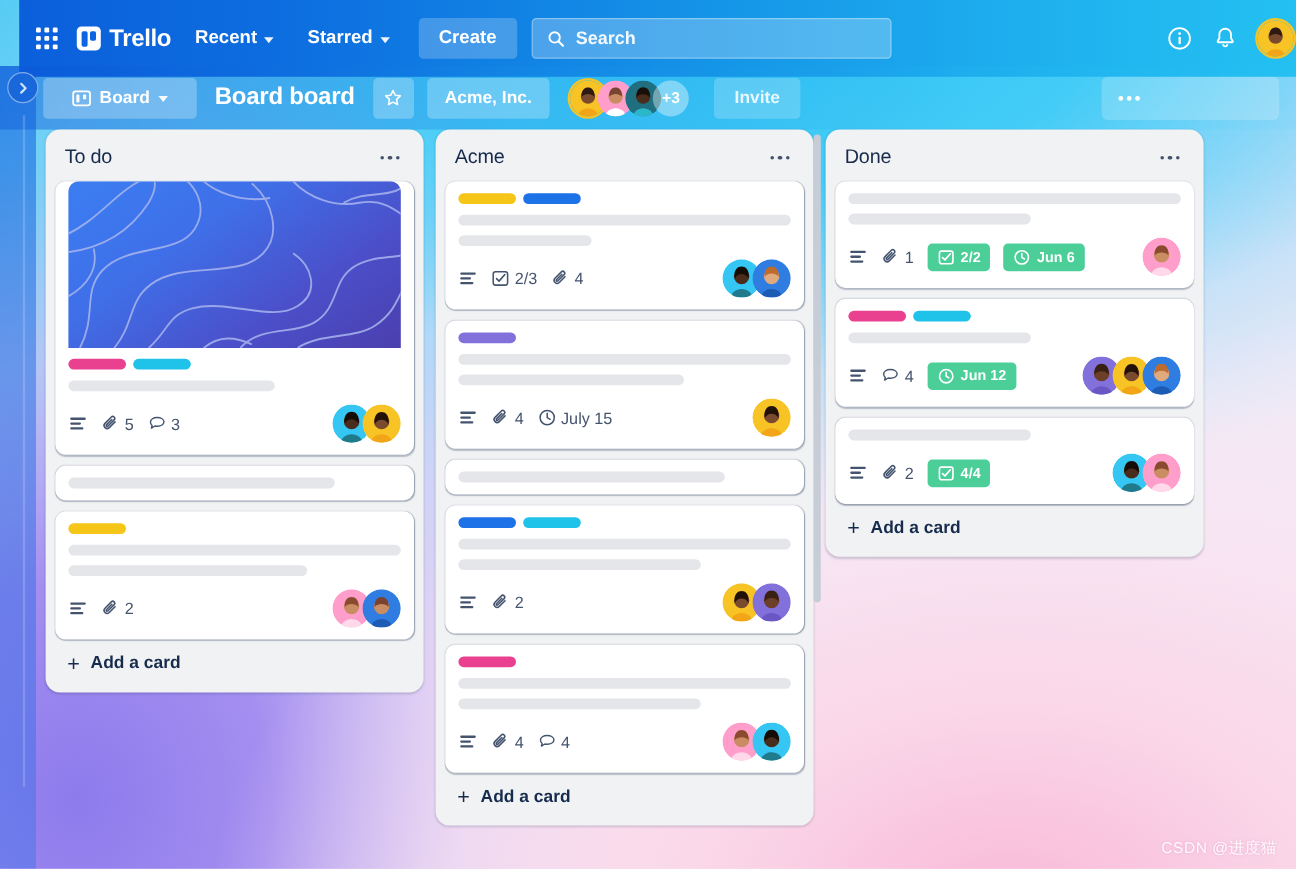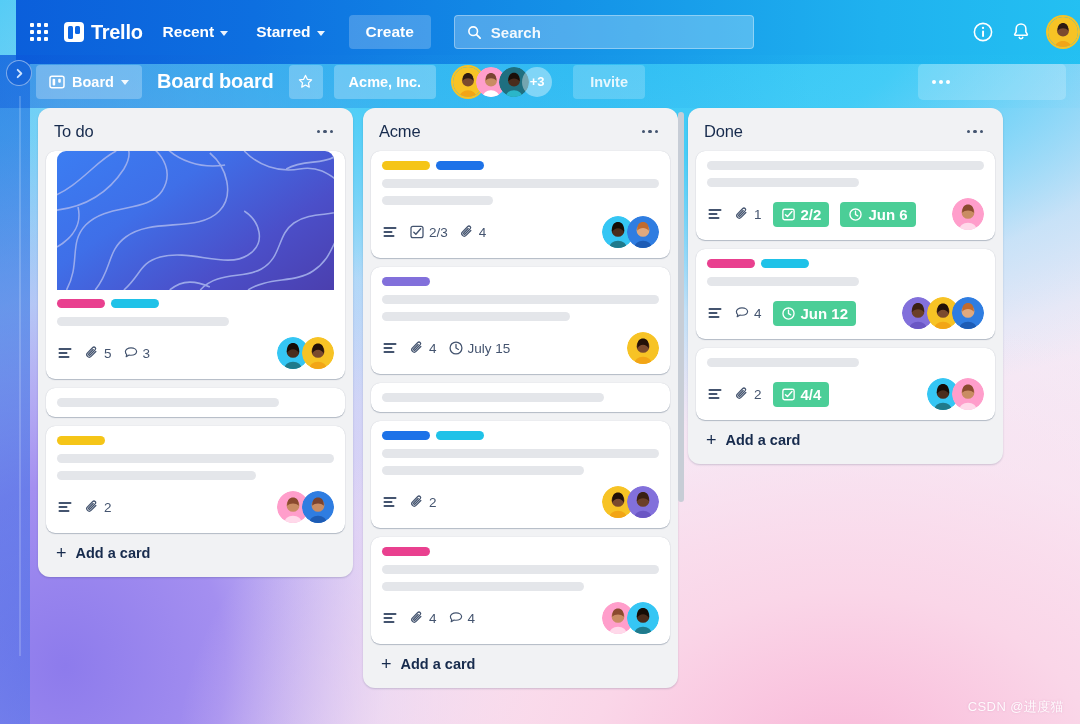--- a/index.html
+++ b/index.html
@@ -31,35 +31,35 @@
   .brand-mark::before { content:""; position:absolute; left:3.5px; top:3.5px; width:5px; height:13px; background:#0c66e4; border-radius:1.5px; }
   .brand-mark::after { content:""; position:absolute; left:11px; top:3.5px; width:5px; height:8px; background:#0c66e4; border-radius:1.5px; }
   .brand-name { color:#fff; font-size:20px; font-weight:700; letter-spacing:-0.3px; }
   .nav-item { color:#ffffff; font-size:15.5px; font-weight:600; display:flex; align-items:center; gap:6px;
     padding: 6px 8px; border-radius:4px; cursor:pointer; white-space:nowrap; }
   .caret { width:0;height:0;border-left:4.5px solid transparent;border-right:4.5px solid transparent;
     border-top:5px solid rgba(255,255,255,0.92); margin-top:2px;}
   .create-btn { background: rgba(255,255,255,0.22); color:#fff; font-size:15.5px; font-weight:700;
     padding: 8px 17px; border-radius:4px; cursor:pointer; margin-left:4px; }
   .searchbox { flex: 0 0 300px; height:34px; background: rgba(255,255,255,0.25); border:1px solid rgba(255,255,255,0.35);
-    border-radius:4px; display:flex; align-items:center; gap:9px; padding:0 12px; margin-left:11px; cursor:text; }
+    border-radius:4px; display:flex; align-items:center; gap:9px; padding:0 12px; margin-left:0; cursor:text; }
   .search-ph { color: rgba(255,255,255,0.93); font-size:15px; font-weight:600; }
   .topnav-right { margin-left:auto; display:flex; align-items:center; gap:16px; padding-right:4px; }
   .circ-icon { width:22px;height:22px; cursor:pointer; }
   .avatar { border-radius:50%; overflow:hidden; flex:none; display:block; }
   .avatar-ring { box-shadow: 0 0 0 2px #f7c325; }
 
   
   .boardbar {
     position:absolute; top:55px; left:0; width:1080px; height:53px;
     background: linear-gradient(90deg, rgba(10,85,215,0.45) 0%, rgba(22,140,230,0.30) 40%, rgba(40,195,242,0.12) 75%, rgba(45,200,245,0.05) 100%);
     display:flex; align-items:center; gap:11px; padding-left:36px; padding-right:14px;
   }
   .board-chip { background: rgba(255,255,255,0.26); border-radius:4px; height:34px; display:flex; align-items:center;
-    gap:7px; padding:0 13px; color:#fff; font-size:14.5px; font-weight:700; cursor:pointer; }
+    gap:7px; padding:0 24px; color:#fff; font-size:14.5px; font-weight:700; cursor:pointer; }
   .board-title { color:#fff; font-size:20px; font-weight:800; letter-spacing:-0.2px; padding:0 4px; cursor:pointer;}
   .sq-btn { width:34px;height:34px;background:rgba(255,255,255,0.26); border-radius:4px; display:flex;
     align-items:center; justify-content:center; cursor:pointer; }
   .pill-btn { background: rgba(255,255,255,0.26); border-radius:4px; height:34px; display:flex; align-items:center;
     padding:0 15px; color:#fff; font-size:14.5px; font-weight:700; cursor:pointer; }
   .members { display:flex; align-items:center; margin-left:6px; }
   .members > * { margin-left:-7px; }
   .members > *:first-child { margin-left:0; }
   .member-more { width:30px;height:30px;border-radius:50%; background:rgba(255,255,255,0.38); color:#fff;
     font-size:13px; font-weight:700; display:flex; align-items:center; justify-content:center; cursor:pointer; }
@@ -92,21 +92,21 @@
     padding:10px 11px 10px 11px; cursor:pointer; }
   .card.has-cover { padding-top:0; overflow:hidden; }
   .cover { height:139px; margin:0 0 9px 0; border-radius:9px 9px 0 0;
     background: linear-gradient(145deg, #3b7df2 0%, #3f6fe8 35%, #4b4fc9 70%, #4b3fae 100%); position:relative; overflow:hidden; }
   .cover svg { position:absolute; inset:0; width:100%; height:100%; }
   .labels { display:flex; gap:6px; margin-bottom:9px; }
   .label { height:9px; width:48px; border-radius:5px; }
   .line { height:9px; border-radius:5px; background:#e4e6ea; margin-bottom:8px; }
   .card-foot { display:flex; align-items:center; gap:11px; margin-top:11px; min-height:28px; }
   .badge { display:flex; align-items:center; gap:4px; color:#44546f; font-size:13.5px; font-weight:500; }
-  .badge-green { background:#4bce97; color:#fff; border-radius:4px; padding:4px 8px; font-size:15px; font-weight:700;
+  .badge-green { background:#4bce97; color:#fff; border-radius:4px; padding:4px 8px; font-size:12px; font-weight:700;
     display:flex; align-items:center; gap:5px; }
   .spacer { flex:1; }
   .card-avatars { display:flex; }
   .card-avatars > * { margin-left:-7px; }
   .card-avatars > *:first-child { margin-left:0; }
   .add-card { display:flex; align-items:center; gap:9px; padding:12px 10px 8px 10px; color:#172b4d;
     font-size:14.5px; font-weight:600; cursor:pointer; }
   .plus { font-size:18px; line-height:14px; font-weight:400; }
   .list-scroll { position:relative; }
   .scrollbar { position:absolute; right:-6px; top:4px; width:6px; height:390px; background:#c7cdd6; border-radius:3px; }

